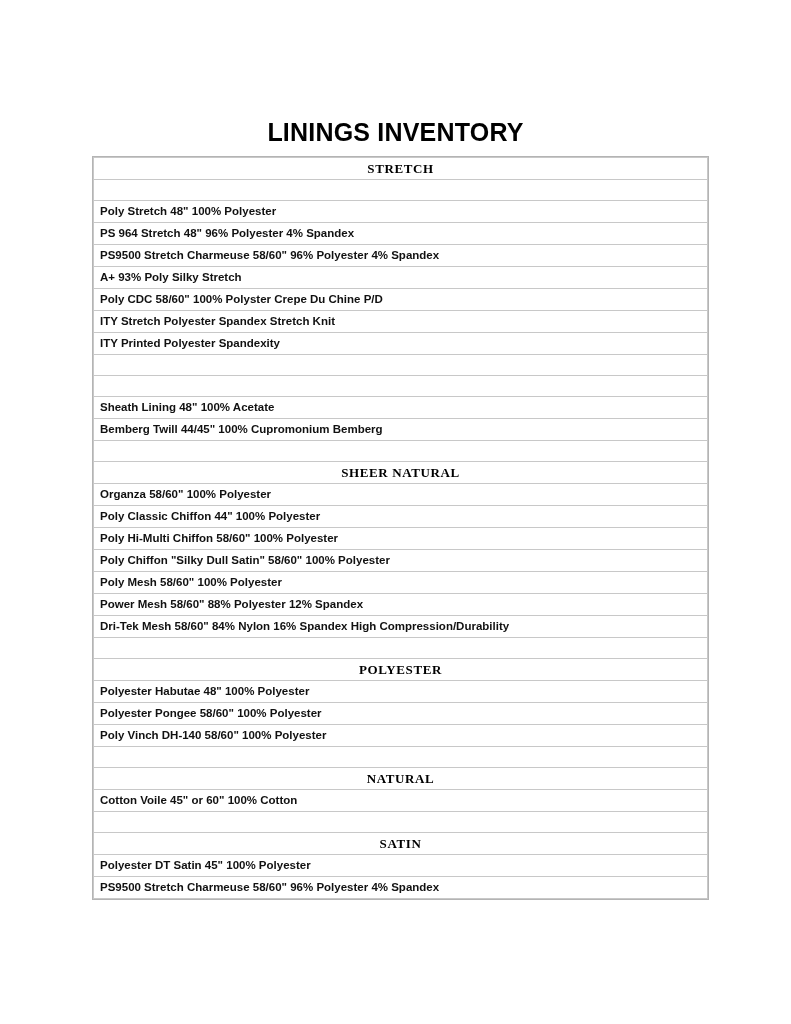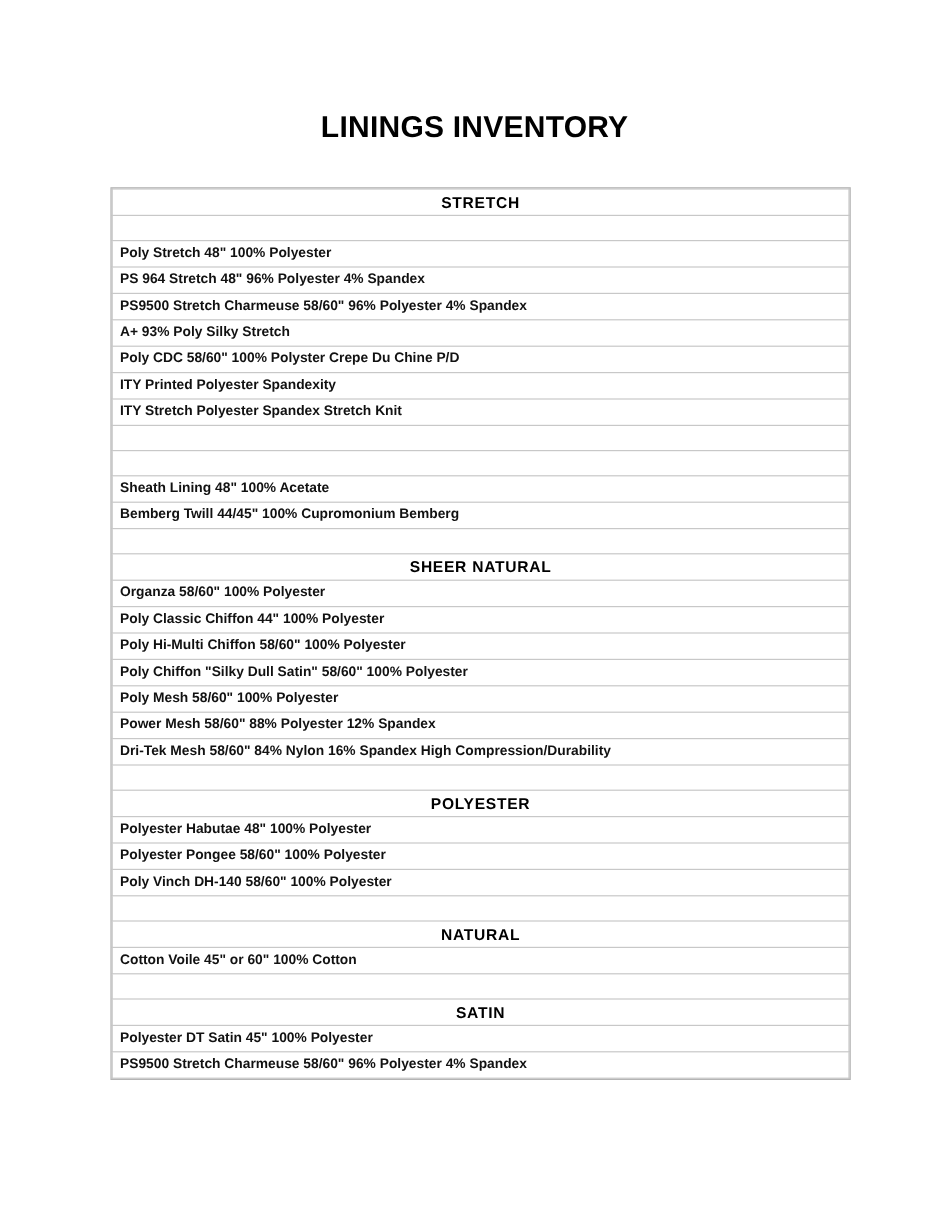--- a/index.html
+++ b/index.html
@@ -21,21 +21,21 @@
     box-sizing: border-box;
   }
 
   .doc-title {
     text-align: center;
     font-size: 25px;
     font-weight: bold;
     letter-spacing: 0.2px;
     color: #000000;
     margin: 0;
-    padding-top: 91px;
+    padding-top: 117px;
     line-height: 30px;
   }
 
   .table-wrap {
     position: absolute;
     left: 93px;
     top: 157px;
     width: 615px;
   }
 
@@ -59,20 +59,21 @@
     vertical-align: middle;
   }
 
   table.inv td.section-head {
     text-align: center;
     font-size: 13px;
     font-weight: bold;
     letter-spacing: 0.6px;
     color: #000000;
     padding-left: 0;
+    font-family: Liberation Serif, serif;
   }
 
   table.inv td.blank {
     font-size: 11.5px;
   }
 
   
   .table-wrap::after {
     content: "";
     position: absolute;
@@ -109,24 +110,24 @@
           <tr>
             <td>PS9500 Stretch Charmeuse 58/60" 96% Polyester 4% Spandex</td>
           </tr>
           <tr>
             <td>A+ 93% Poly Silky Stretch</td>
           </tr>
           <tr>
             <td>Poly CDC 58/60" 100% Polyster Crepe Du Chine P/D</td>
           </tr>
           <tr>
+            <td>ITY Stretch Polyester Spandex Stretch Knit</td>
+          </tr>
+          <tr>
             <td>ITY Printed Polyester Spandexity</td>
-          </tr>
-          <tr>
-            <td>ITY Stretch Polyester Spandex Stretch Knit</td>
           </tr>
           <tr>
             <td class="blank"></td>
           </tr>
           <tr>
             <td class="blank"></td>
           </tr>
           <tr>
             <td>Sheath Lining 48" 100% Acetate</td>
           </tr>

